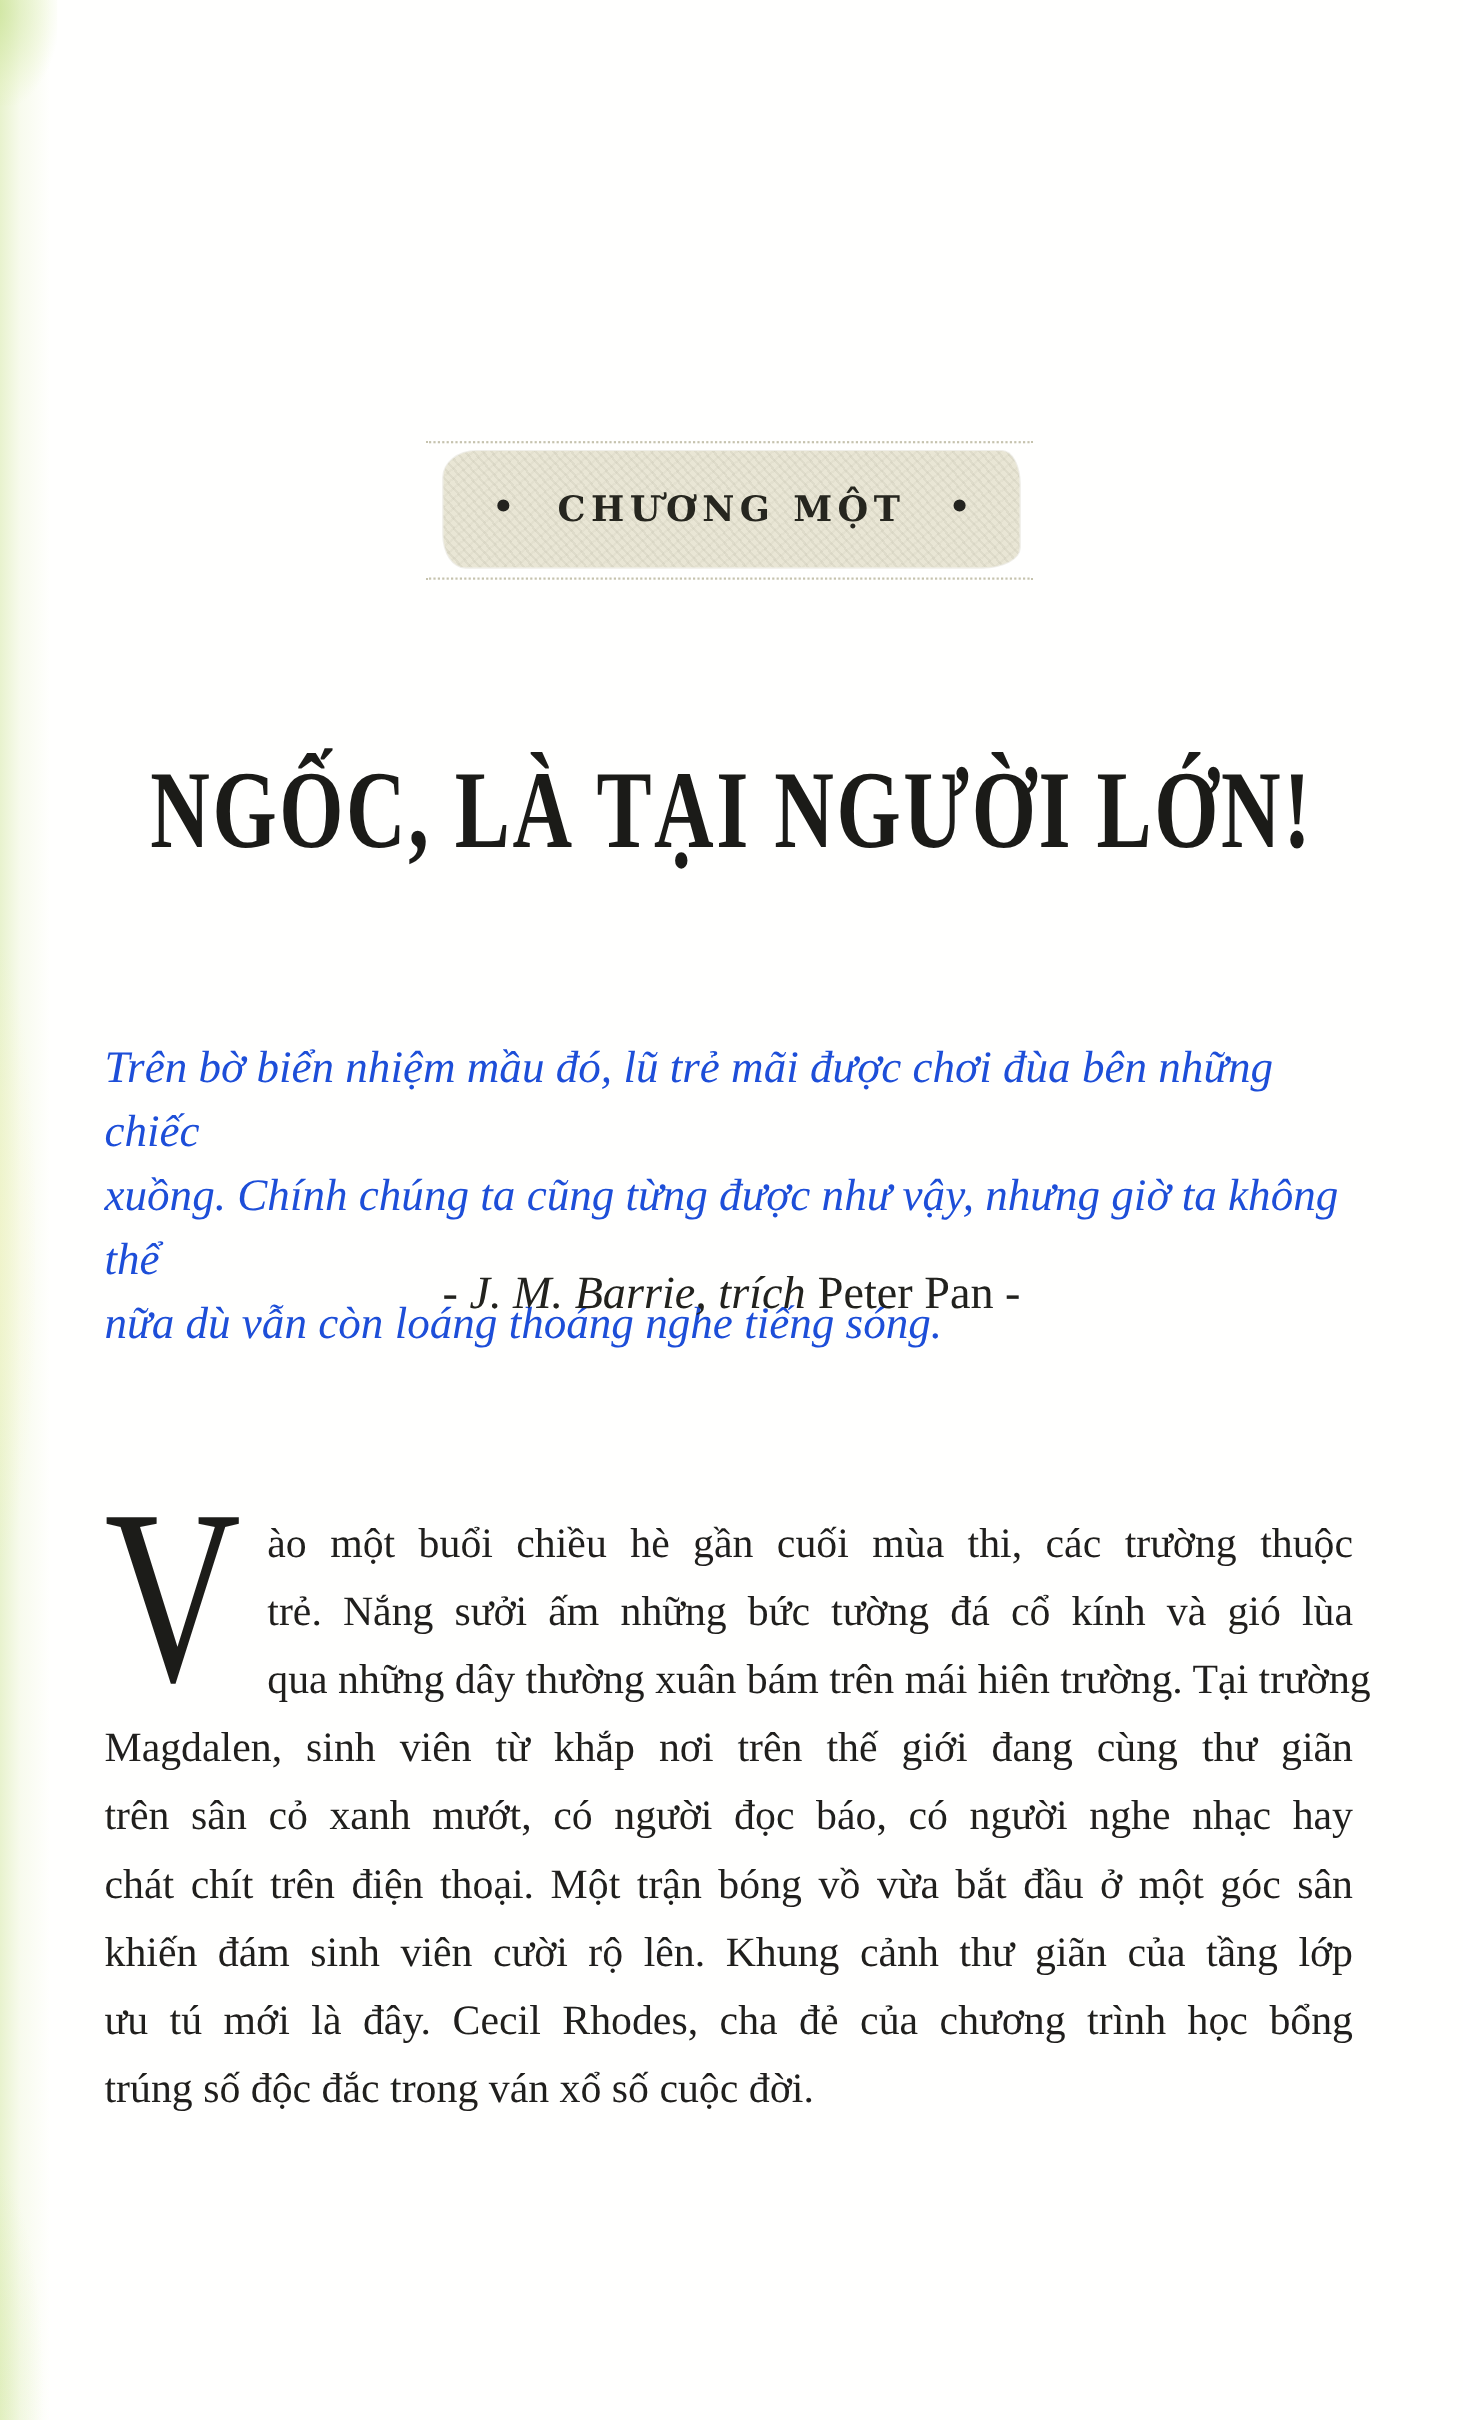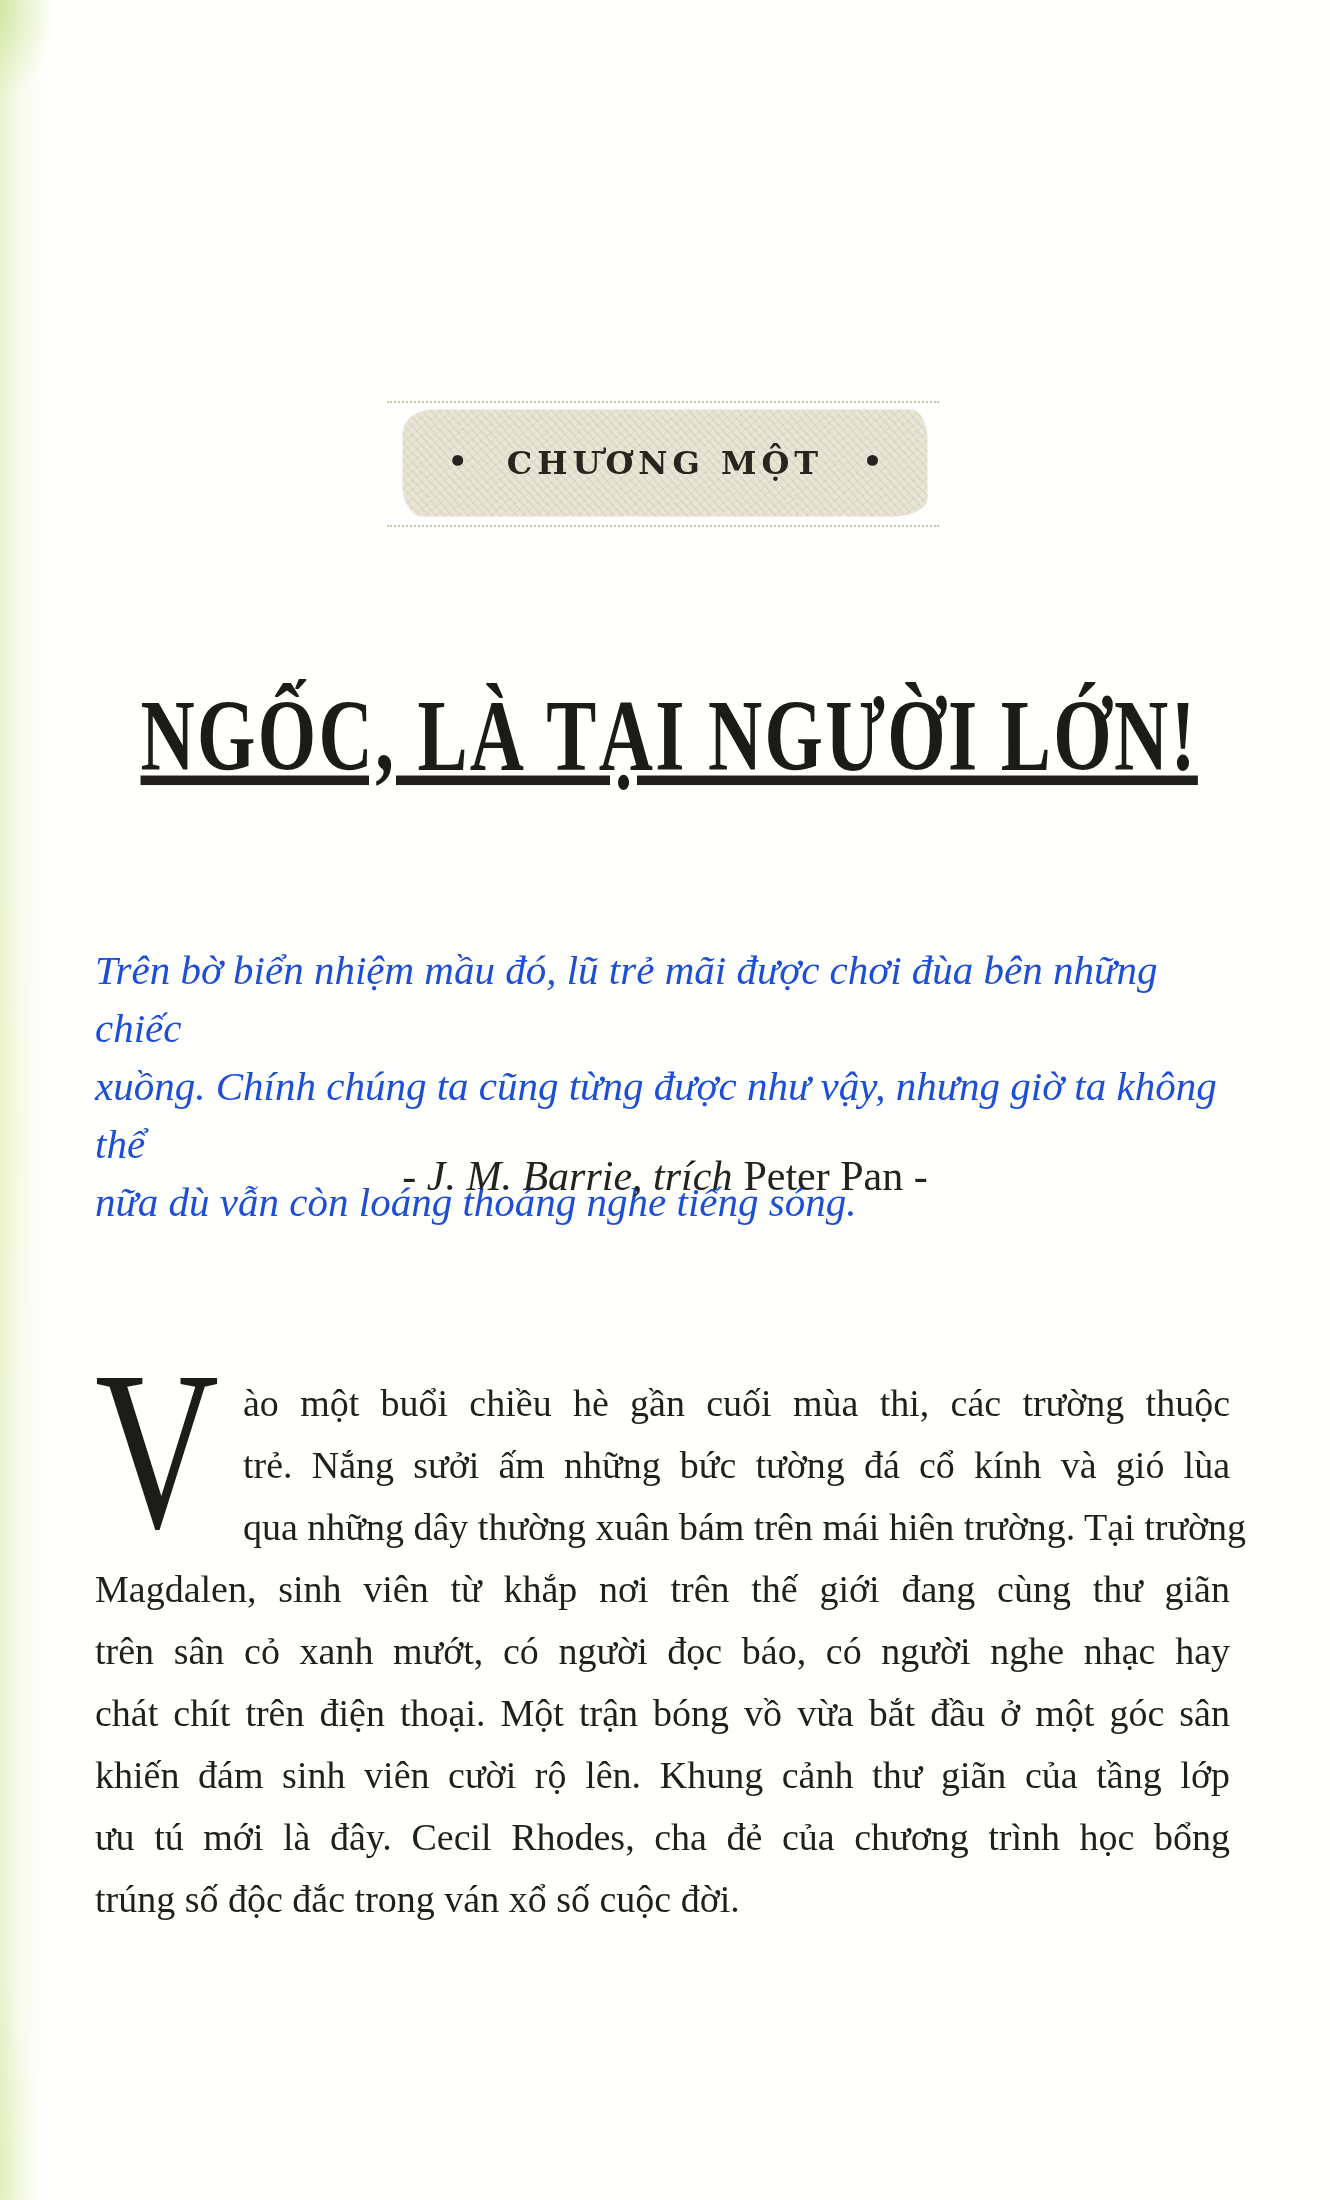--- a/index.html
+++ b/index.html
@@ -65,21 +65,21 @@
   }
   .badge-label {
     font-family: "DejaVu Serif", serif;
     font-size: 32px; font-weight: 700; letter-spacing: 5px;
     color: #26261f; white-space: nowrap;
   }
 
   
   .title-wrap {
     position: absolute; top: 678px; left: 0; right: 0;
-    display: flex;  text-decoration: underline;
+    display: flex; justify-content: center;
   }
   .title-text {
     font-family: "Liberation Serif", serif;
     font-size: 95px; font-weight: 700;
     letter-spacing: 3px; white-space: nowrap;
     color: #1b1b18;
     transform: scale(0.79, 1.06);
     transform-origin: center top;
   }
 

